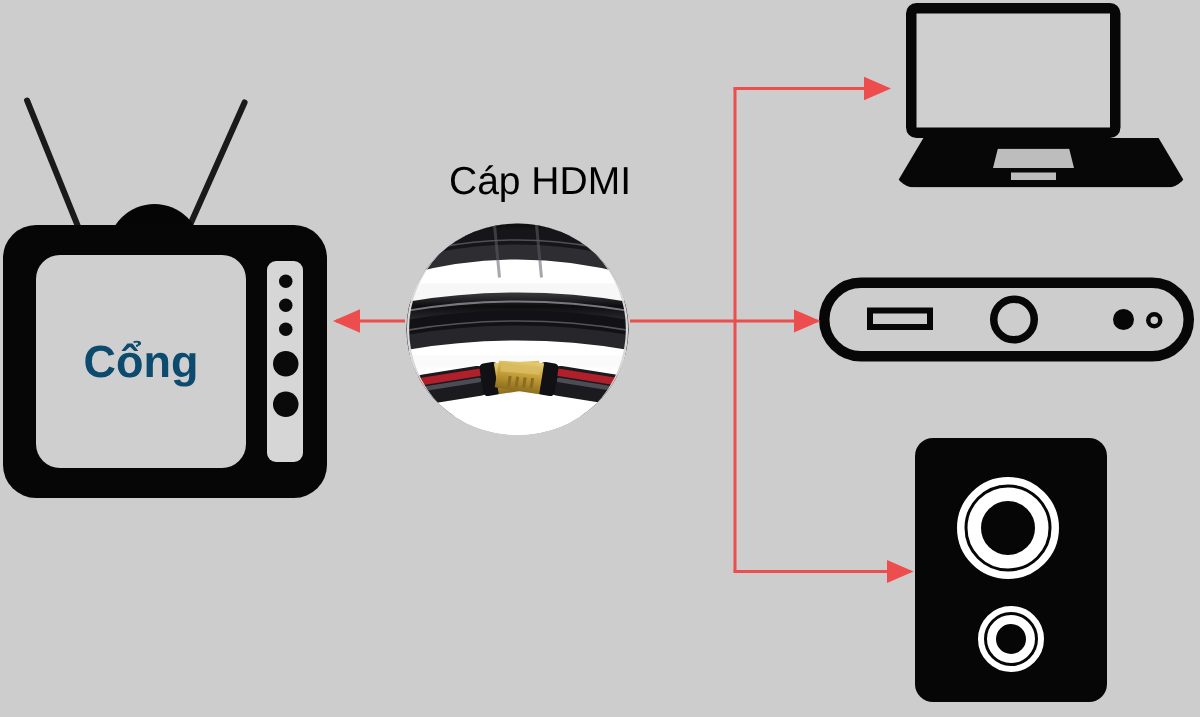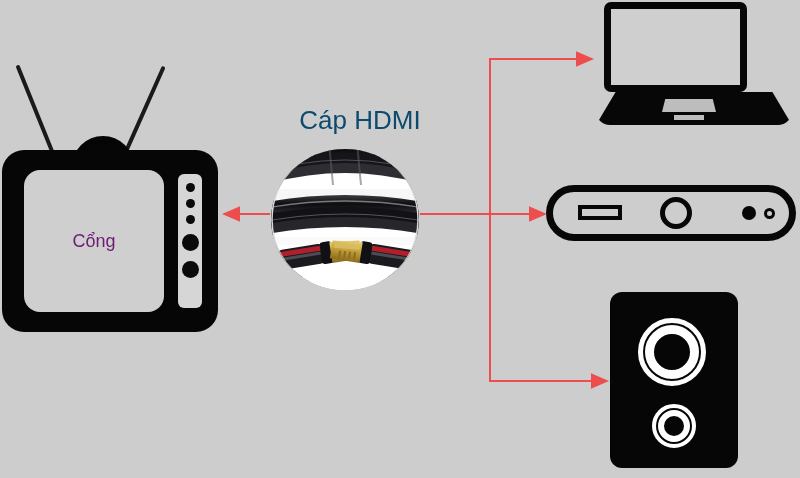--- a/index.html
+++ b/index.html
@@ -53,25 +53,25 @@
     width: 140px; height: 142px;
     background: #cfcfcf;
     border-radius: 16px;
     display: flex;
     flex-direction: column;
     align-items: center;
     justify-content: center;
     gap: 2px;
   }
   .tv-screen-line {
-    color: #701a75;
-    font-size: 18px;
+    color: #0c4a6e;
+    font-size: 30px;
     line-height: 33px;
     letter-spacing: 0px;
-    font-weight: 400;
+    font-weight: 700;
     white-space: nowrap;
   }
   #tv-panel {
     left: 176px; top: 24px;
     width: 24px; height: 134px;
     background: #d6d6d6;
     border-radius: 6px;
     display: flex;
     flex-direction: column;
     align-items: center;
@@ -81,21 +81,21 @@
   }
   .tv-dot { background: #0a0a0a; border-radius: 50%; }
   .tv-dot.small { width: 9px; height: 9px; }
   .tv-dot.large { width: 17px; height: 17px; margin-top: 3px; }
 
   
   #cable-label {
     left: 270px; top: 105px;
     width: 180px;
     text-align: center;
-    color: #0c4a6e;
+    color: #000000;
     font-size: 26px;
     line-height: 30px;
     white-space: nowrap;
   }
   #cable-photo {
     left: 271px; top: 149px;
     width: 148px; height: 141px;
     border-radius: 50%;
     overflow: hidden;
     background: #0b0b0b;

